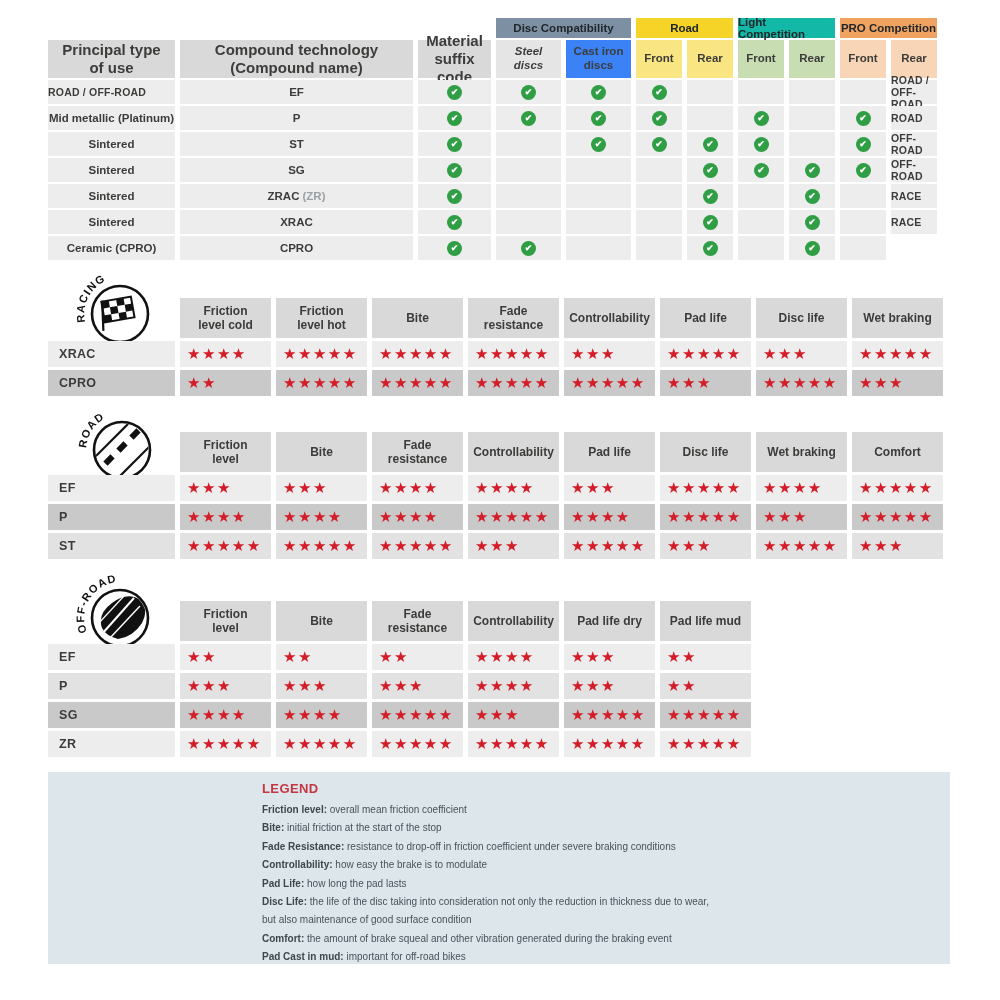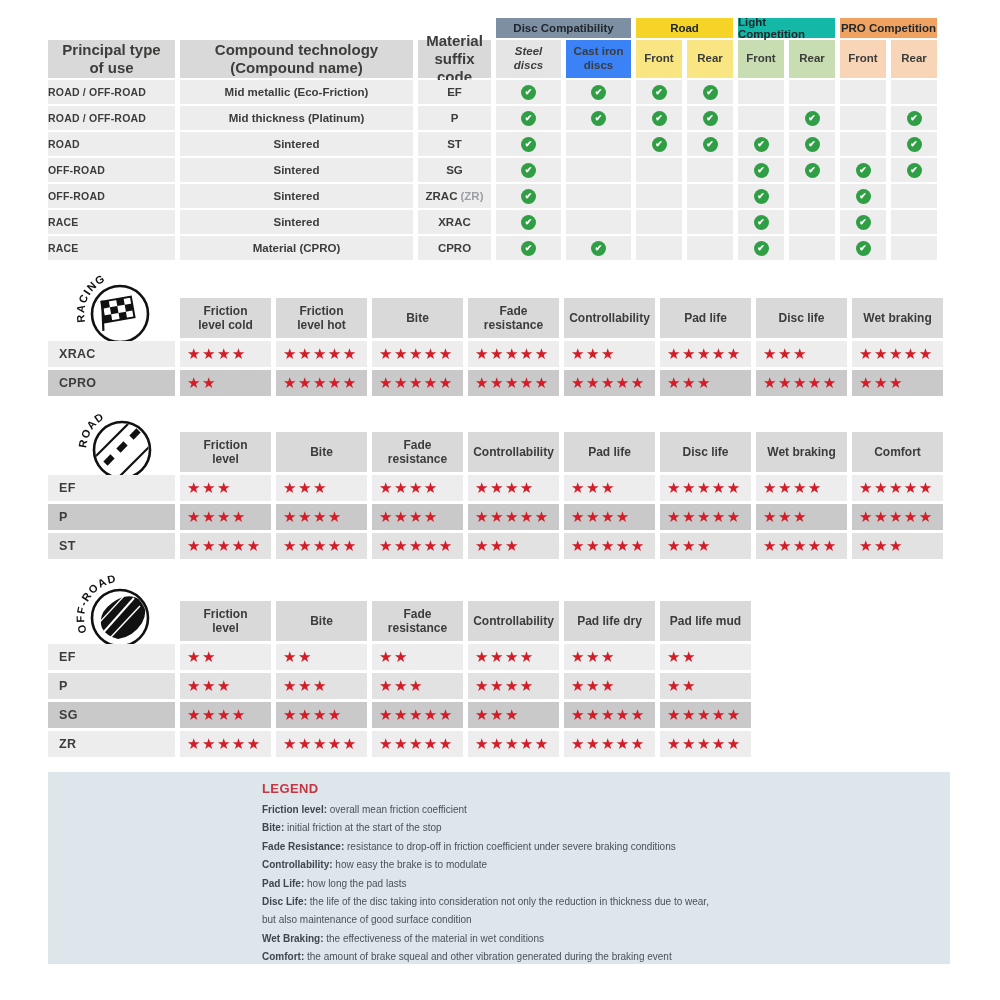--- a/index.html
+++ b/index.html
@@ -88,40 +88,39 @@
 discs</div>
       <div class="cell sub pre" style="background: #3b82f6;">Cast iron
 discs</div>
       <div class="cell sub pre" style="background: rgb(249, 229, 130);">Front</div>
       <div class="cell sub pre" style="background: rgb(249, 229, 130);">Rear</div>
       <div class="cell sub pre" style="background: rgb(200, 221, 177);">Front</div>
       <div class="cell sub pre" style="background: rgb(200, 221, 177);">Rear</div>
       <div class="cell sub pre" style="background: rgb(248, 213, 182);">Front</div>
       <div class="cell sub pre" style="background: rgb(248, 213, 182);">Rear</div>
       <div class="cell data use">ROAD / OFF-ROAD</div>
-      <div class="cell data tech">Mid metallic (Eco-Friction)</div>
       <div class="cell data code">EF</div>
       <div class="cell data">
         <span class="check">✔</span>
       </div>
       <div class="cell data">
         <span class="check">✔</span>
       </div>
       <div class="cell data">
         <span class="check">✔</span>
       </div>
       <div class="cell data">
         <span class="check">✔</span>
       </div>
       <div class="cell data"></div>
       <div class="cell data"></div>
       <div class="cell data"></div>
       <div class="cell data"></div>
       <div class="cell data use">ROAD / OFF-ROAD</div>
-      <div class="cell data tech">Mid thickness (Platinum)</div>
+      <div class="cell data tech">Mid metallic (Platinum)</div>
       <div class="cell data code">P</div>
       <div class="cell data">
         <span class="check">✔</span>
       </div>
       <div class="cell data">
         <span class="check">✔</span>
       </div>
       <div class="cell data">
         <span class="check">✔</span>
       </div>
@@ -208,21 +207,21 @@
       <div class="cell data"></div>
       <div class="cell data">
         <span class="check">✔</span>
       </div>
       <div class="cell data"></div>
       <div class="cell data">
         <span class="check">✔</span>
       </div>
       <div class="cell data"></div>
       <div class="cell data use">RACE</div>
-      <div class="cell data tech">Material (CPRO)</div>
+      <div class="cell data tech">Ceramic (CPRO)</div>
       <div class="cell data code">CPRO</div>
       <div class="cell data">
         <span class="check">✔</span>
       </div>
       <div class="cell data">
         <span class="check">✔</span>
       </div>
       <div class="cell data"></div>
       <div class="cell data"></div>
       <div class="cell data">
@@ -403,20 +402,19 @@
     <div class="legend-inner">
       <div class="legend-title">LEGEND</div>
       <div class="legend-entries">
           <div class="legend-entry"><span class="legend-term">Friction level:</span> overall mean friction coefficient</div>
           <div class="legend-entry"><span class="legend-term">Bite:</span> initial friction at the start of the stop</div>
           <div class="legend-entry"><span class="legend-term">Fade Resistance:</span> resistance to drop-off in friction coefficient under severe braking conditions</div>
           <div class="legend-entry"><span class="legend-term">Controllability:</span> how easy the brake is to modulate</div>
           <div class="legend-entry"><span class="legend-term">Pad Life:</span> how long the pad lasts</div>
           <div class="legend-entry"><span class="legend-term">Disc Life:</span> the life of the disc taking into consideration not only the reduction in thickness due to wear,
 but also maintenance of good surface condition</div>
-          <div class="legend-entry"><span class="legend-term">Wet Braking:</span> the effectiveness of the material in wet conditions</div>
           <div class="legend-entry"><span class="legend-term">Comfort:</span> the amount of brake squeal and other vibration generated during the braking event</div>
           <div class="legend-entry"><span class="legend-term">Pad Cast in mud:</span> important for off-road bikes</div>
         </div>
     </div>
   </div>
 
 </div>
 
 </body></html>

